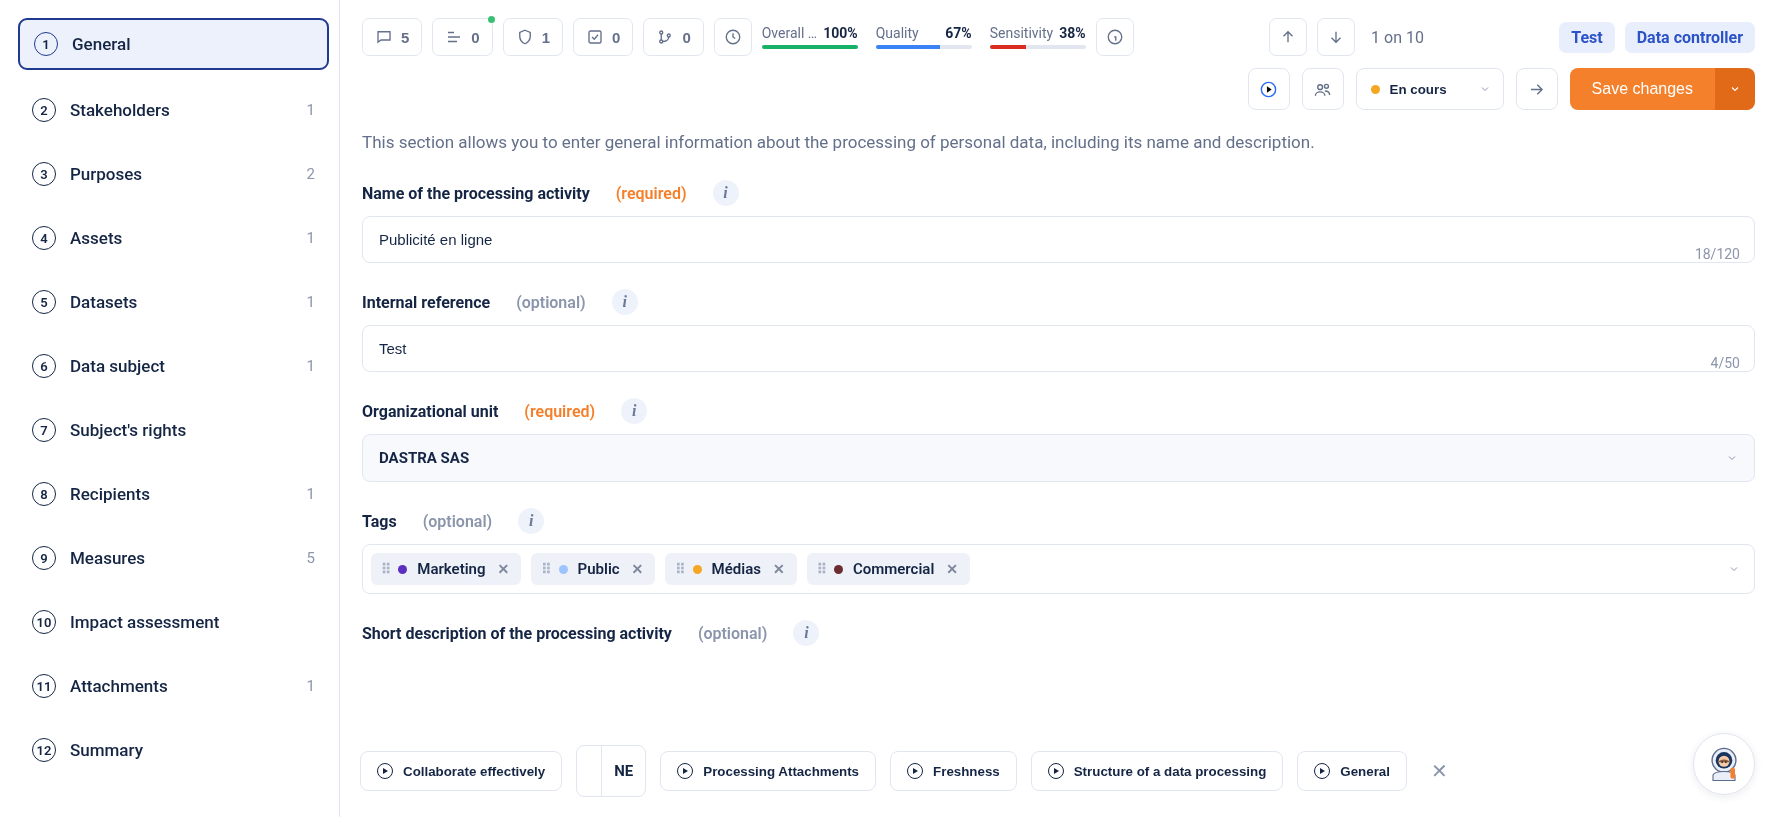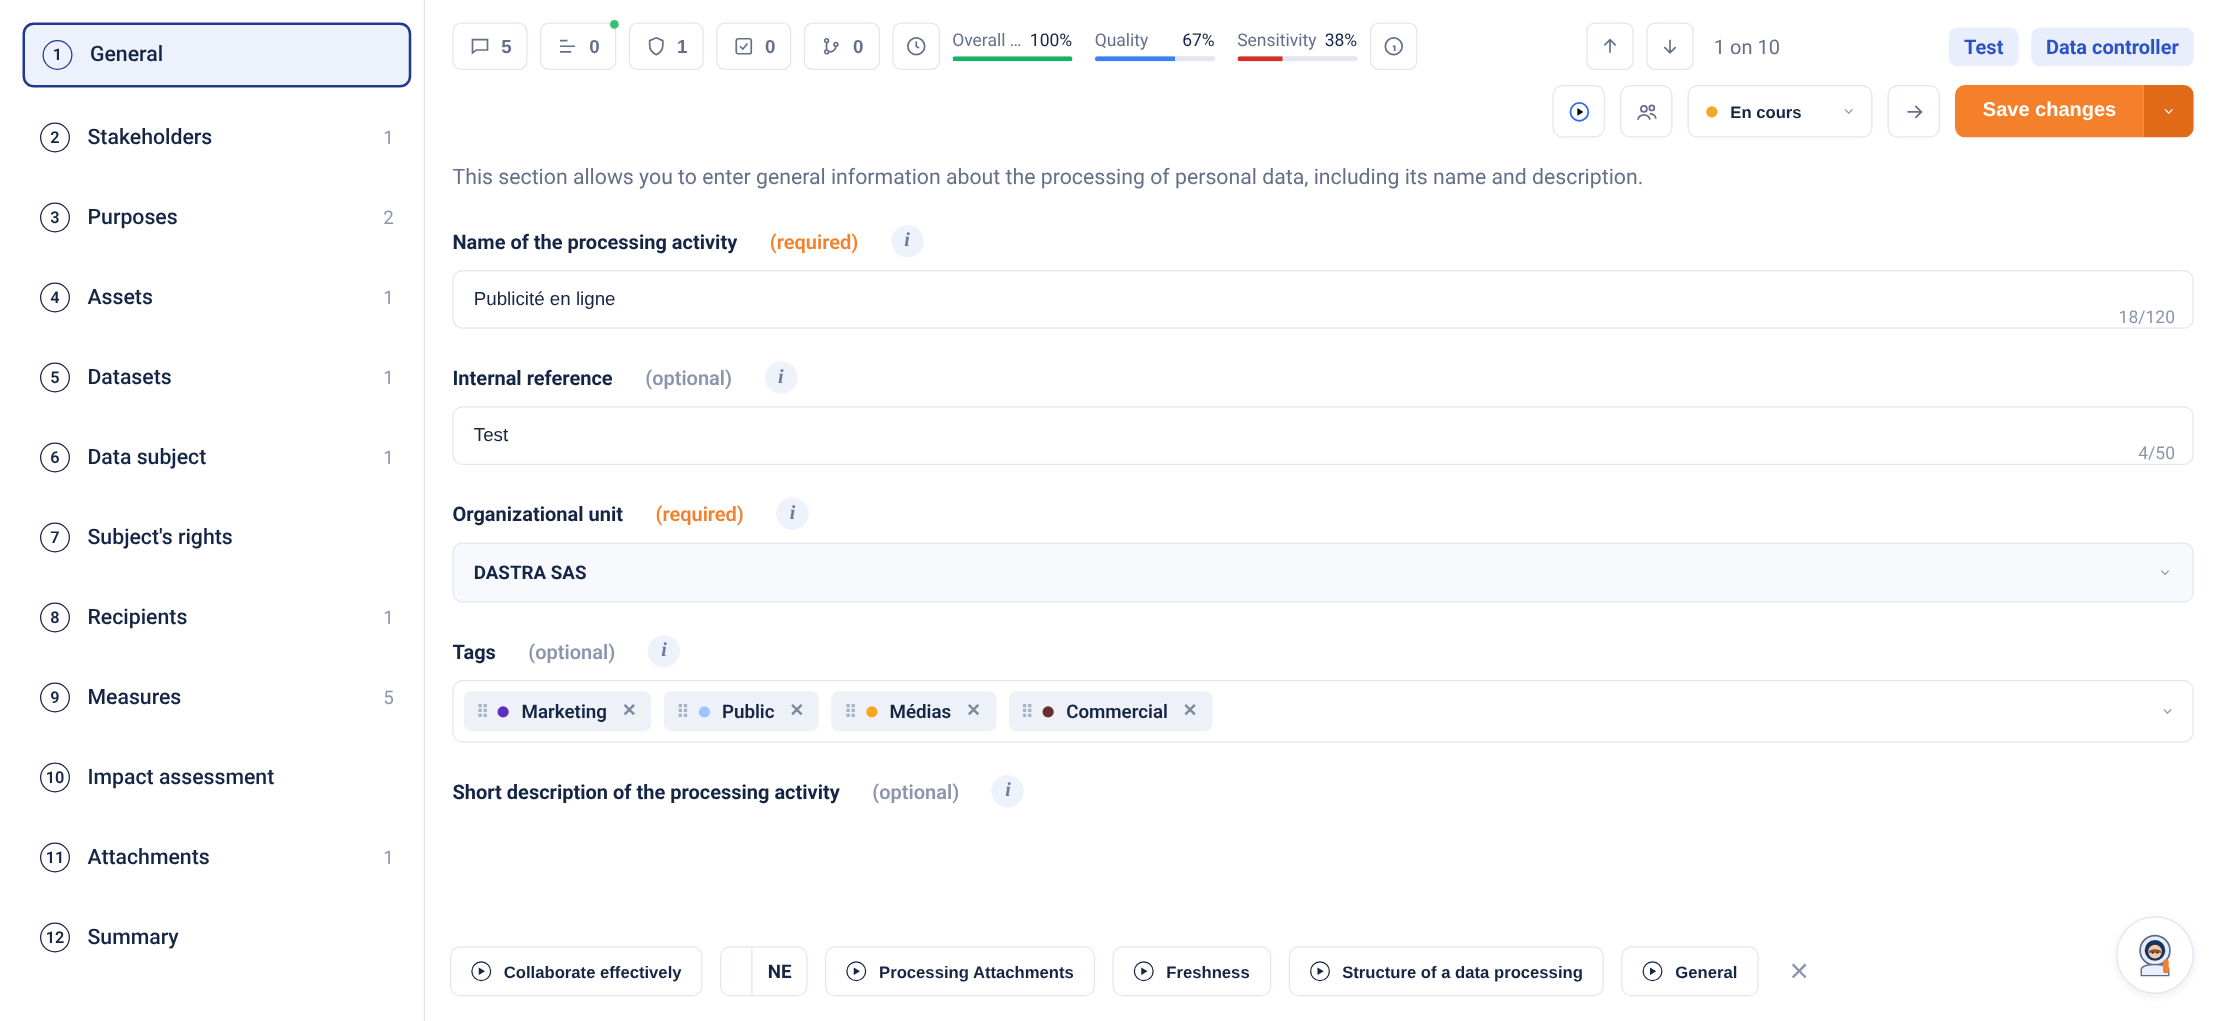--- a/index.html
+++ b/index.html
@@ -76,38 +76,38 @@
   background:#fff;cursor:pointer;font-size:15px;
 }
 .iconbtn.icon-only{padding:0;width:38px;justify-content:center}
 .iconbtn svg{width:18px;height:18px;stroke:currentColor;fill:none;stroke-width:1.8}
 .iconbtn .cnt{color:var(--ink-soft)}
 .notif-dot{position:relative}
 .notif-dot::after{content:"";position:absolute;top:-3px;right:-3px;width:7px;height:7px;border-radius:50%;background:#38c172}
 .metrics{display:flex;align-items:flex-start;gap:18px}
 .metric{min-width:96px}
 .metric .row{display:flex;justify-content:space-between;align-items:baseline;font-size:14px;color:var(--ink-soft);white-space:nowrap}
-.metric .row .pct{color:var(--ink);font-weight:400}
+.metric .row .pct{color:var(--ink);font-weight:700}
 .metric .bar{height:4px;background:var(--border);border-radius:3px;margin-top:4px;overflow:hidden}
 .metric .bar>span{display:block;height:100%}
 .metric.overall .bar>span{background:var(--green);width:100%}
 .metric.quality .bar>span{background:var(--blue);width:67%}
 .metric.sensitivity .bar>span{background:var(--red);width:38%}
 .flexspace{flex:1}
 .navsep{color:var(--ink-soft);font-size:16px;margin-left:6px}
 .pill{padding:6px 12px;border-radius:7px;font-weight:700;font-size:16px;background:var(--pill-bg);color:var(--pill-ink)}
 .toprow2{display:flex;align-items:center;gap:12px;padding:6px 22px 0 22px;justify-content:flex-end}
 .status-btn{
   display:inline-flex;align-items:center;gap:10px;height:42px;
   padding:0 12px 0 14px;border:1px solid var(--border);border-radius:8px;
   background:#fff;font-weight:700;color:var(--ink);cursor:pointer;
 }
 .status-dot{width:9px;height:9px;border-radius:50%;background:var(--yellow)}
 .save-group{display:flex;border-radius:8px;overflow:hidden}
-.save-btn{background:var(--orange);color:#fff;border:none;height:42px;font-weight:700;padding:0 22px;cursor:pointer;font-size:16px}
+.save-btn{background:var(--orange);color:#fff;border:none;height:42px;font-weight:400;padding:0 22px;cursor:pointer;font-size:16px}
 .save-dd{background:var(--orange-strong);color:#fff;border:none;height:42px;width:40px;display:flex;align-items:center;justify-content:center;cursor:pointer}
 .sq{width:42px;height:42px;border:1px solid var(--border);border-radius:8px;display:flex;align-items:center;justify-content:center;background:#fff;cursor:pointer}
 .sq svg{width:19px;height:19px;stroke:var(--ink-soft);fill:none;stroke-width:1.8}
 .sq.play svg{stroke:#2b6cf6}
 .content{flex:1;overflow:auto;padding:22px 22px 80px 22px}
 h1{margin:10px 0 6px;font-size:34px;font-weight:800;color:#1a2848;letter-spacing:.2px}
 .subtitle{color:var(--ink-soft);font-size:17px;margin-bottom:28px}
 .field{margin-bottom:26px}
 .flabel{display:flex;align-items:center;gap:26px;font-weight:700;color:var(--ink);font-size:16px;margin-bottom:10px}
 .flabel .hint{font-weight:600}
@@ -124,21 +124,21 @@
 .tag{display:inline-flex;align-items:center;gap:10px;background:#eef1f8;border-radius:6px;padding:7px 10px;font-weight:600;color:var(--ink)}
 .tag .grip{color:#aab3c6;font-size:14px;letter-spacing:-3px}
 .tag .dot{width:9px;height:9px;border-radius:50%}
 .tag .x{color:#7e879c;cursor:pointer;font-size:14px;line-height:1;padding:2px}
 
 .tray{
   position:absolute;bottom:10px;left:360px;right:20px;
   display:flex;align-items:center;gap:14px;padding:10px 0;
 }
 .tray-btn{display:inline-flex;align-items:center;gap:10px;border:1px solid var(--border);border-radius:8px;background:#fff;height:40px;padding:0 16px;font-weight:700;color:var(--ink);cursor:pointer;white-space:nowrap}
-.tray-frag{display:inline-flex;align-items:flex-start;border:1px solid var(--border);border-radius:8px;height:40px;overflow:hidden}
+.tray-frag{display:inline-flex;align-items:flex-start;border:1px solid var(--border);border-radius:8px;height:52px;overflow:hidden}
 .tray-frag>span{padding:0 12px;font-weight:700;color:var(--ink);display:flex;align-items:center;height:100%}
 .tray-frag .edge{border-right:1px solid var(--border)}
 .tray .close{color:var(--ink-soft2);cursor:pointer;font-size:20px;padding:6px 10px}
 
 .float{position:absolute;right:22px;bottom:22px;width:62px;height:62px;border-radius:50%;background:#fff;border:1px solid var(--border);box-shadow:0 2px 8px rgba(20,30,60,.08);display:flex;align-items:center;justify-content:center}
 .play-ico{width:16px;height:16px;border-radius:50%;border:1.8px solid currentColor;display:inline-flex;align-items:center;justify-content:center}
 .play-ico::after{content:"";width:0;height:0;border-left:5px solid currentColor;border-top:3px solid transparent;border-bottom:3px solid transparent;margin-left:1px}
 .chev-small{width:12px;height:12px}
 </style>
 </head>

